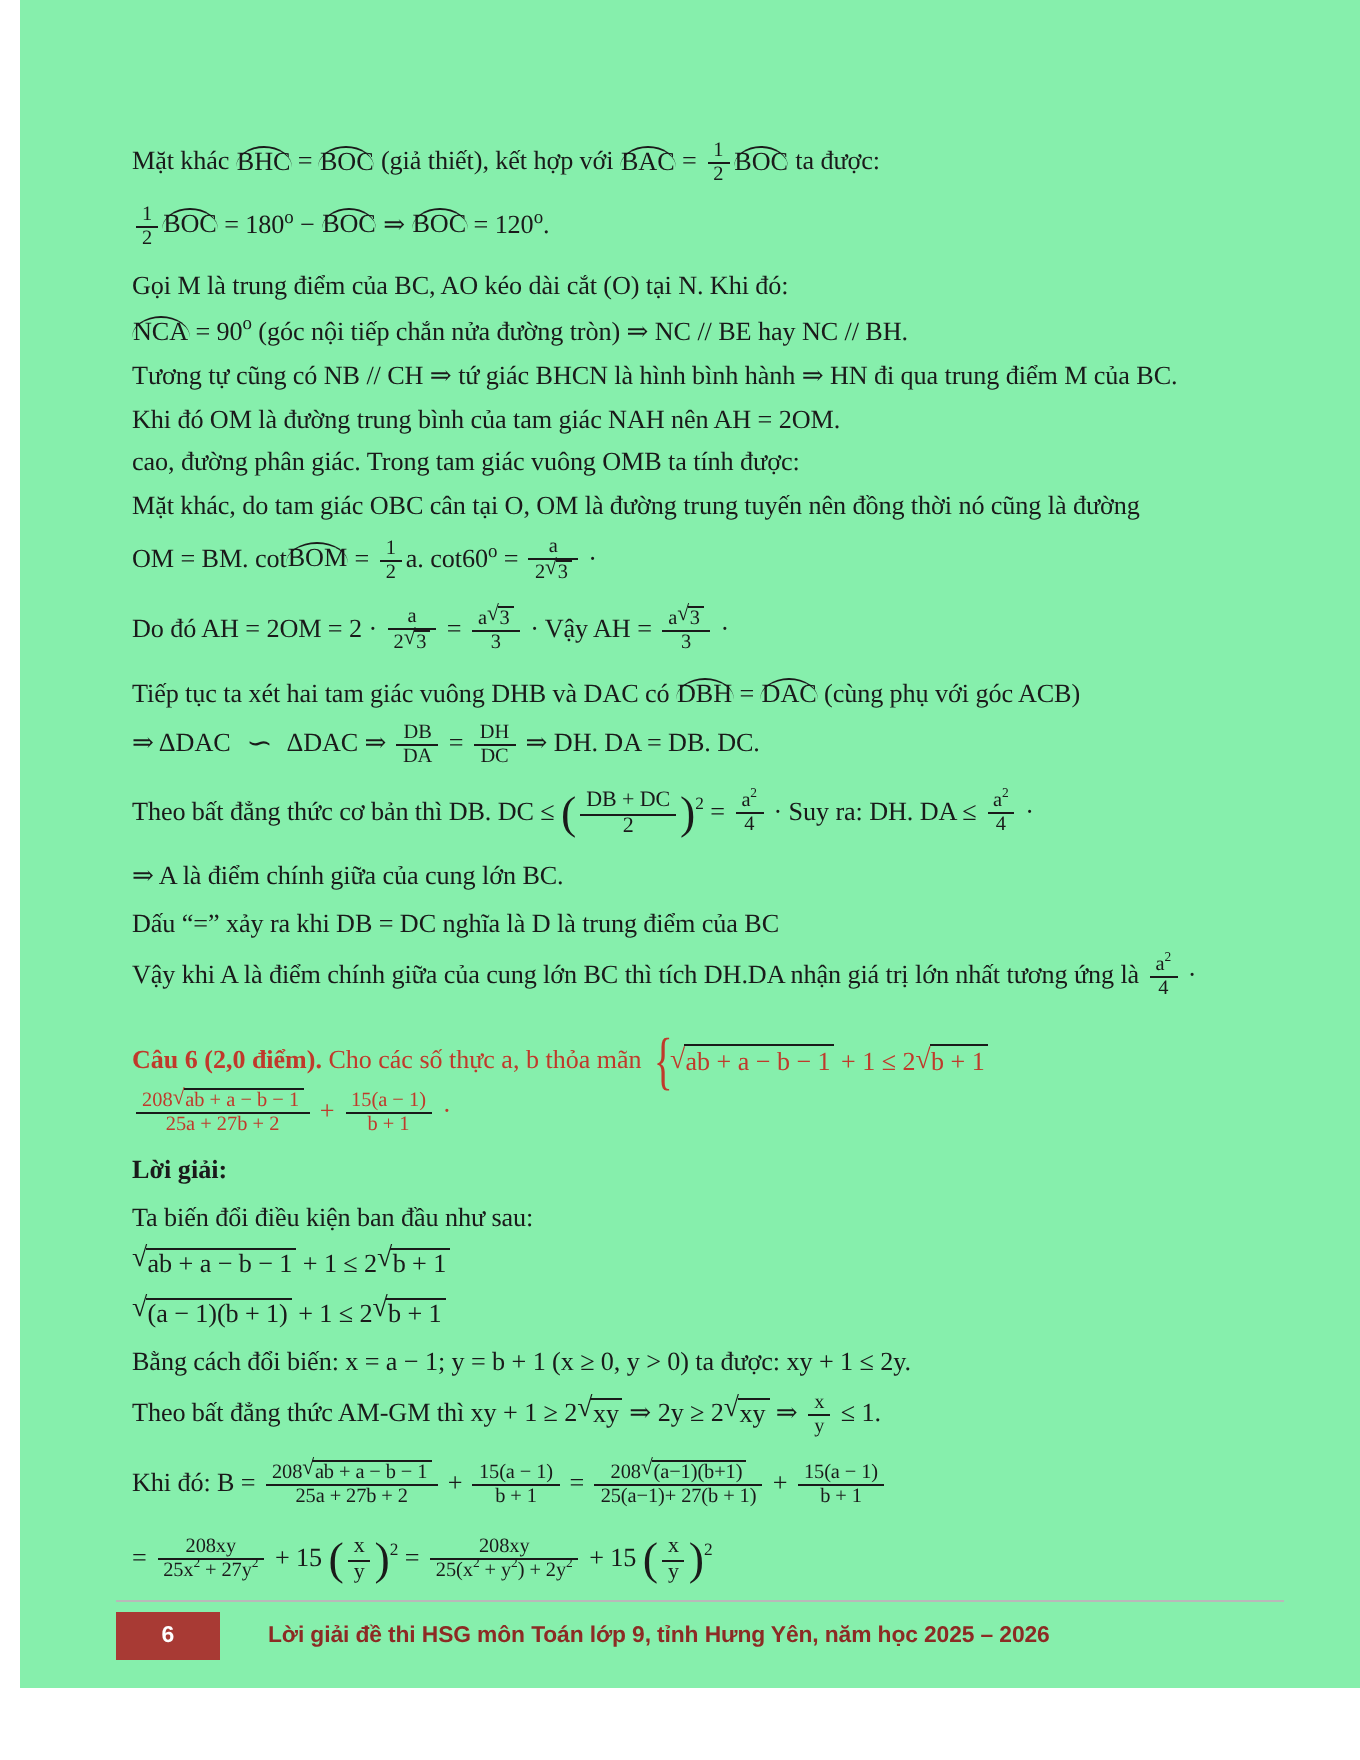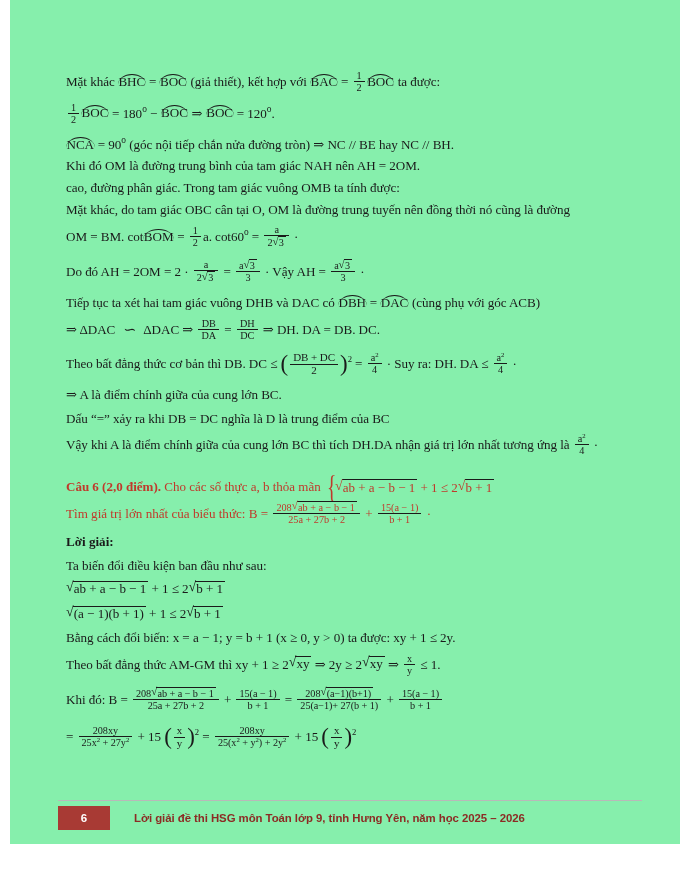--- a/index.html
+++ b/index.html
@@ -184,25 +184,27 @@
   <div class="content">
 
     <div class="line">
       <span>Mặt khác </span><span class="ang"><span>BHC</span></span><span> = </span><span class="ang"><span>BOC</span></span><span> (giả thiết), kết hợp với </span><span class="ang"><span>BAC</span></span><span> = </span><span class="frac"><span class="num">1</span><span class="den">2</span></span><span class="ang"><span>BOC</span></span><span> ta được:</span>
     </div>
 
     <div class="line tall">
       <span class="frac"><span class="num">1</span><span class="den">2</span></span><span class="ang"><span>BOC</span></span><span> = 180</span><span class="deg">o</span><span> − </span><span class="ang"><span>BOC</span></span><span> ⇒ </span><span class="ang"><span>BOC</span></span><span> = 120</span><span class="deg">o</span><span>.</span>
     </div>
 
+    <div class="line">Gọi M là trung điểm của BC, AO kéo dài cắt (O) tại N. Khi đó:</div>
 
     <div class="line">
       <span class="ang"><span>NCA</span></span><span> = 90</span><span class="deg">o</span><span> (góc nội tiếp chắn nửa đường tròn) ⇒ NC // BE hay NC // BH.</span>
     </div>
 
+    <div class="line">Tương tự cũng có NB // CH ⇒ tứ giác BHCN là hình bình hành ⇒ HN đi qua trung điểm M của BC.</div>
     <div class="line">Khi đó OM là đường trung bình của tam giác NAH nên AH = 2OM.</div>
     <div class="line">cao, đường phân giác. Trong tam giác vuông OMB ta tính được:</div>
     <div class="line">Mặt khác, do tam giác OBC cân tại O, OM là đường trung tuyến nên đồng thời nó cũng là đường</div>
 
     <div class="line tall">
       <span>OM = BM. cot</span><span class="ang"><span>BOM</span></span><span> = </span><span class="frac"><span class="num">1</span><span class="den">2</span></span><span>a. cot60</span><span class="deg">o</span><span> = </span><span class="frac"><span class="num">a</span><span class="den"><span>2</span><span class="sq"><span>3</span></span></span></span><span> ·</span>
     </div>
 
     <div class="line tall">
       <span>Do đó AH = 2OM = 2 · </span><span class="frac"><span class="num">a</span><span class="den"><span>2</span><span class="sq"><span>3</span></span></span></span><span> = </span><span class="frac"><span class="num"><span>a</span><span class="sq"><span>3</span></span></span><span class="den">3</span></span><span> · Vậy AH = </span><span class="frac"><span class="num"><span>a</span><span class="sq"><span>3</span></span></span><span class="den">3</span></span><span> ·</span>
@@ -229,21 +231,21 @@
 
     <div class="q-line1 red">
       <span class="q-head">Câu 6 (2,0 điểm).</span><span> Cho các số thực a, b thỏa mãn</span>
       <span class="system">
         <span class="brace">{</span>
         <span class="row"><span class="sq"><span>ab + a − b − 1</span></span><span> + 1 ≤ 2</span><span class="sq"><span>b + 1</span></span></span>
       </span>
     </div>
 
     <div class="q-line2 red">
-      <span>Tìm giá trị lớn nhất của biểu thức: B = </span><span class="frac"><span class="num"><span>208</span><span class="sq"><span>ab + a − b − 1</span></span></span><span class="den">25a + 27b + 2</span></span><span> + </span><span class="frac"><span class="num">15(a − 1)</span><span class="den">b + 1</span></span><span> ·</span>
+      <span class="frac"><span class="num"><span>208</span><span class="sq"><span>ab + a − b − 1</span></span></span><span class="den">25a + 27b + 2</span></span><span> + </span><span class="frac"><span class="num">15(a − 1)</span><span class="den">b + 1</span></span><span> ·</span>
     </div>
 
     <div class="loigiai">Lời giải:</div>
 
     <div class="line">Ta biến đổi điều kiện ban đầu như sau:</div>
 
     <div class="line tall">
       <span class="sq"><span>ab + a − b − 1</span></span><span> + 1 ≤ 2</span><span class="sq"><span>b + 1</span></span>
     </div>
 

